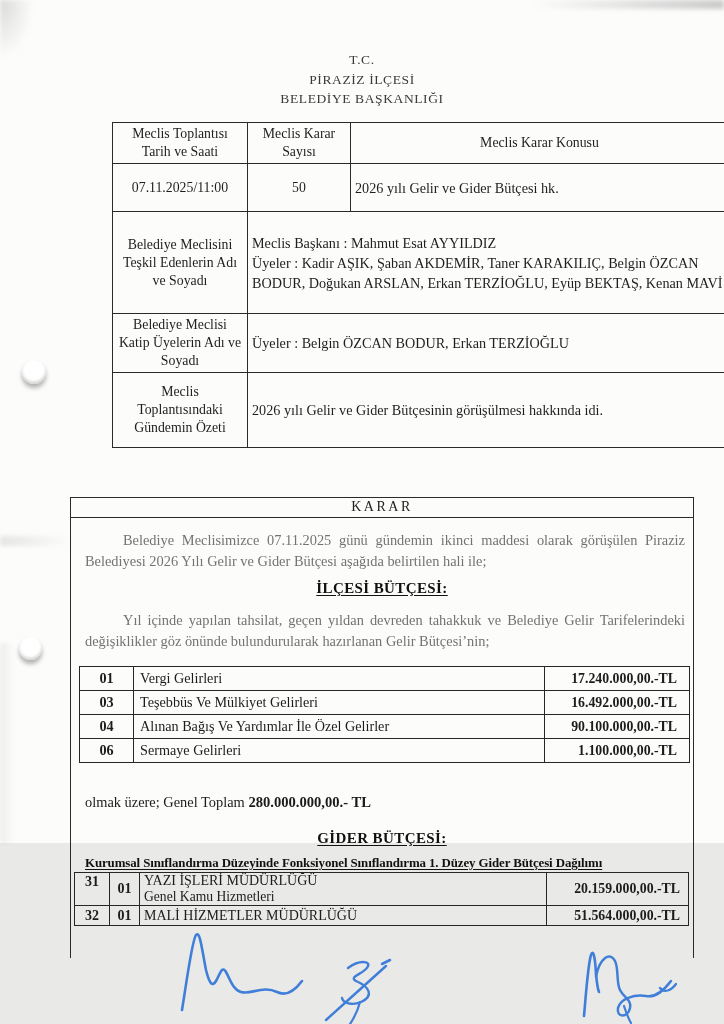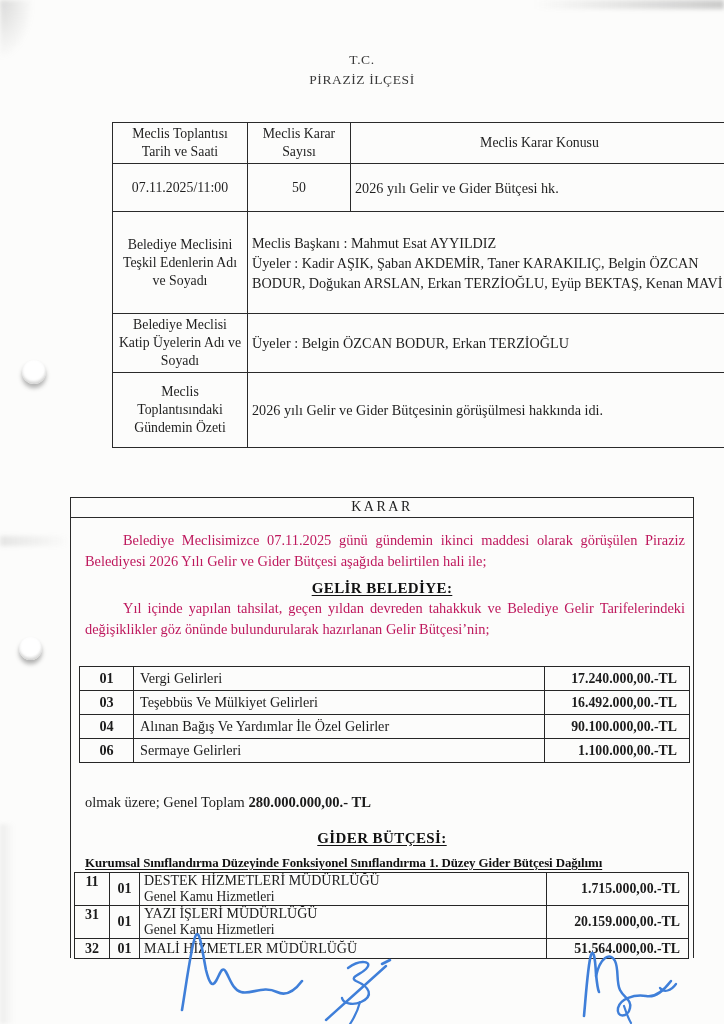--- a/index.html
+++ b/index.html
@@ -3,21 +3,21 @@
 <meta charset="utf-8">
 <style>
   html,body{margin:0;padding:0;}
   body{
     width:724px;height:1024px;position:relative;overflow:hidden;
     background:#e9e9e7;
     font-family:"Liberation Serif","DejaVu Serif",serif;
     color:#1c1c1c;
   }
   .page{
-    position:absolute;left:0;top:0;width:724px;height:1024px;
+    position:absolute;left:0;top:0;width:724px;height:843px;
     background:#fcfcfb;
   }
   
   .smudge{position:absolute;pointer-events:none;filter:blur(2px);}
   .smudge.tr{right:0;top:0;width:190px;height:9px;background:linear-gradient(90deg,rgba(120,120,120,0),rgba(110,110,110,.35));}
   .smudge.tl{left:0;top:0;width:34px;height:60px;background:radial-gradient(ellipse at 0 0,rgba(130,130,130,.28),rgba(130,130,130,0) 70%);}
   .smudge.ml{left:0;top:536px;width:70px;height:10px;background:linear-gradient(90deg,rgba(150,150,150,.22),rgba(150,150,150,0));}
   .smudge.bl{left:0;bottom:0;width:14px;height:200px;background:linear-gradient(90deg,rgba(140,140,140,.14),rgba(140,140,140,0));}
   .punch{
     position:absolute;width:24px;height:24px;border-radius:50%;
@@ -45,24 +45,24 @@
     position:absolute;left:70px;top:497px;width:624px;height:21px;
     border:1.6px solid #2a2a2a;box-sizing:border-box;
     text-align:center;font-size:14px;letter-spacing:2.5px;line-height:18px;color:#222;
   }
   .content-box{
     position:absolute;left:70px;top:518px;width:624px;height:440px;
     border-left:1.6px solid #2a2a2a;border-right:1.6px solid #2a2a2a;
     box-sizing:border-box;
   }
   .para{position:absolute;left:14px;right:8px;text-align:justify;
-    font-size:14.4px;line-height:21px;color:#be185d;}
+    font-size:14.4px;line-height:21px;color:#737373;}
   .para .indent{display:inline-block;width:38px;}
   .p1{top:12px;}
-  .p2{top:80px;}
+  .p2{top:92px;}
   .sec-heading{position:absolute;left:0;width:100%;text-align:center;
     font-weight:bold;font-size:15px;letter-spacing:.4px;color:#111;
     text-decoration:underline;text-underline-offset:2px;}
   .h-gelir{top:62px;}
   .h-gider{top:312px;}
 
   table.gelir{
     position:absolute;left:8px;top:148px;width:610px;
     border-collapse:collapse;table-layout:fixed;font-size:14.2px;
   }
@@ -103,20 +103,21 @@
   <div class="smudge tr"></div>
   <div class="smudge tl"></div>
   <div class="smudge ml"></div>
   <div class="smudge bl"></div>
   <div class="punch p1"></div>
   <div class="punch p2"></div>
 
   <div class="doc-header">
     <div>T.C.</div>
     <div>PİRAZİZ İLÇESİ</div>
+    <div>BELEDİYE BAŞKANLIĞI</div>
   </div>
 
   <table class="info">
     <colgroup>
         <col style="width:135px">
         <col style="width:103px">
         <col style="width:378px">
       </colgroup>
     <tbody>
         <tr style="height:40px">
@@ -146,21 +147,21 @@
     </tr>
   </tbody>
     </table>
 
   <div class="karar-strip">KARAR</div>
 
   <div class="content-box">
 
     <div class="para p1"><span class="indent"></span><span>Belediye Meclisimizce 07.11.2025 günü gündemin ikinci maddesi olarak görüşülen Piraziz Belediyesi 2026 Yılı Gelir ve Gider Bütçesi aşağıda belirtilen hali ile;</span></div>
 
-    <div class="sec-heading h-gelir">GELİR BELEDİYE:</div>
+    <div class="sec-heading h-gelir">İLÇESİ BÜTÇESİ:</div>
 
     <div class="para p2"><span class="indent"></span><span>Yıl içinde yapılan tahsilat, geçen yıldan devreden tahakkuk ve Belediye Gelir Tarifelerindeki değişiklikler göz önünde bulundurularak hazırlanan Gelir Bütçesi’nin;</span></div>
 
     <table class="gelir">
       <colgroup>
           <col style="width:54px">
           <col style="width:411px">
           <col style="width:145px">
         </colgroup>
       <tbody>
@@ -194,29 +195,20 @@
     <div class="sub-heading">Kurumsal Sınıflandırma Düzeyinde Fonksiyonel Sınıflandırma 1. Düzey Gider Bütçesi Dağılımı</div>
 
     <table class="gider">
       <colgroup>
           <col style="width:35px">
           <col style="width:30px">
           <col style="width:407px">
           <col style="width:142px">
         </colgroup>
       <tbody>
-          <tr class="gr1">
-        <td class="code topalign">11</td>
-        <td class="code">01</td>
-        <td>
-          <div class="dept">DESTEK HİZMETLERİ MÜDÜRLÜĞÜ</div>
-          <div class="deptsub">Genel Kamu Hizmetleri</div>
-        </td>
-        <td class="amount">1.715.000,00.-TL</td>
-      </tr>
       <tr class="gr2">
         <td class="code topalign">31</td>
         <td class="code">01</td>
         <td>
           <div class="dept">YAZI İŞLERİ MÜDÜRLÜĞÜ</div>
           <div class="deptsub">Genel Kamu Hizmetleri</div>
         </td>
         <td class="amount">20.159.000,00.-TL</td>
       </tr>
       <tr class="gr3">

